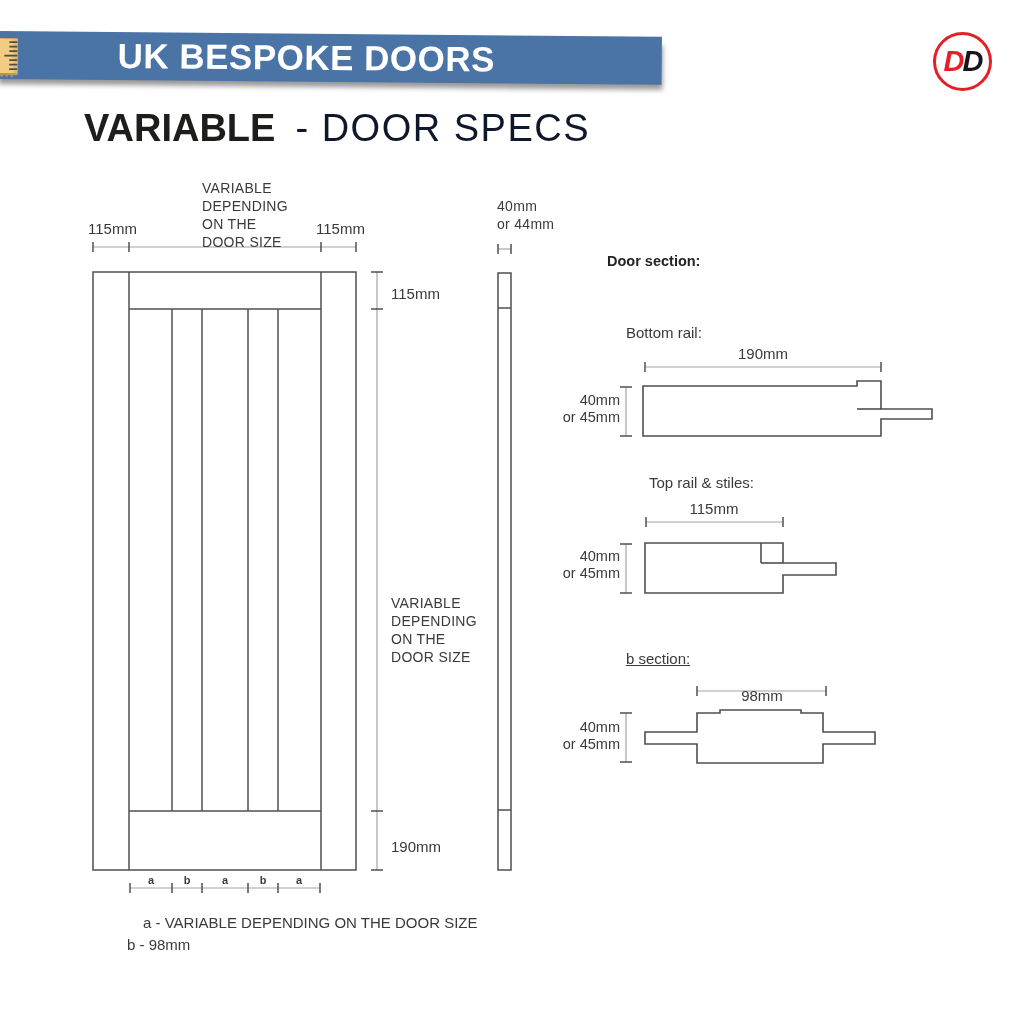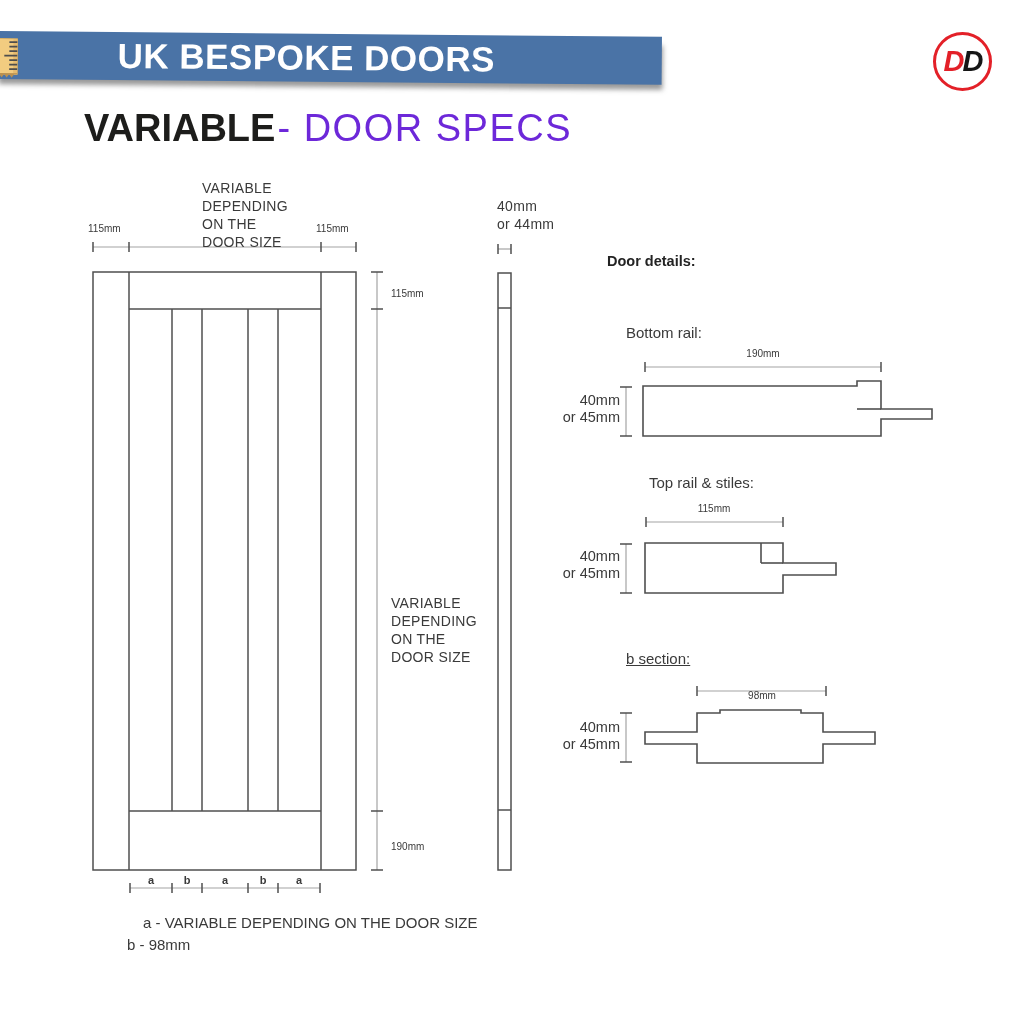--- a/index.html
+++ b/index.html
@@ -20,24 +20,24 @@
   
   .logo{position:absolute;left:933px;top:32px;width:53px;height:53px;border:3.5px solid #e32028;
         border-radius:50%;display:flex;align-items:center;justify-content:center;background:#fff;}
   .logo span{font-size:29px;font-weight:900;font-style:italic;letter-spacing:-2px;line-height:1;}
   .logo .d1{color:#e32028;}
   .logo .d2{color:#161616;}
 
   
   .title{position:absolute;left:84px;top:107px;font-size:38px;white-space:nowrap;color:#1d1d1b;}
   .title .model{font-weight:bold;}
-  .title .rest{font-weight:normal;color:#6d28d9;letter-spacing:1.5px;margin-left:2px;}
-
-  
-  .lbl{position:absolute;font-size:10px;color:#3a3a3a;line-height:16px;white-space:nowrap;}
+  .title .rest{font-weight:normal;color:#0f172a;letter-spacing:1.5px;margin-left:20px;}
+
+  
+  .lbl{position:absolute;font-size:15px;color:#3a3a3a;line-height:16px;white-space:nowrap;}
   .pre{white-space:pre-line;}
   .varblock{font-size:14px;line-height:18px;letter-spacing:0.3px;}
   .center{transform:translateX(-50%);}
   .rt{text-align:right;}
   .ab-lbl{position:absolute;font-size:11px;font-weight:bold;color:#3a3a3a;transform:translateX(-50%);}
   .sec-label{font-size:15px;}
   .bold{font-weight:bold;color:#232323;}
   .legend{font-size:15px;color:#3a3a3a;}
 </style>
 </head>
@@ -170,21 +170,21 @@
 
   <div class="ab-lbl" style="left:151px;top:874px;">a</div>
   <div class="ab-lbl" style="left:187px;top:874px;">b</div>
   <div class="ab-lbl" style="left:225px;top:874px;">a</div>
   <div class="ab-lbl" style="left:263px;top:874px;">b</div>
   <div class="ab-lbl" style="left:299px;top:874px;">a</div>
 
   <div class="lbl abs pre varblock" style="left:497px;top:197px;">40mm
 or 44mm</div>
 
-  <div class="lbl abs bold" style="left:607px;top:253px;font-size:14.5px;">Door details:</div>
+  <div class="lbl abs bold" style="left:607px;top:253px;font-size:14.5px;">Door section:</div>
 
   <div class="lbl abs sec-label" style="left:626px;top:325px;">Bottom rail:</div>
   <div class="lbl abs center" style="left:763px;top:346px;">190mm</div>
   <div class="lbl abs pre rt" style="left:558px;top:392px;width:62px;font-size:14.5px;line-height:17px;">40mm
 or 45mm</div>
 
   <div class="lbl abs sec-label" style="left:649px;top:475px;">Top rail &amp; stiles:</div>
   <div class="lbl abs center" style="left:714px;top:501px;">115mm</div>
   <div class="lbl abs pre rt" style="left:558px;top:548px;width:62px;font-size:14.5px;line-height:17px;">40mm
 or 45mm</div>

